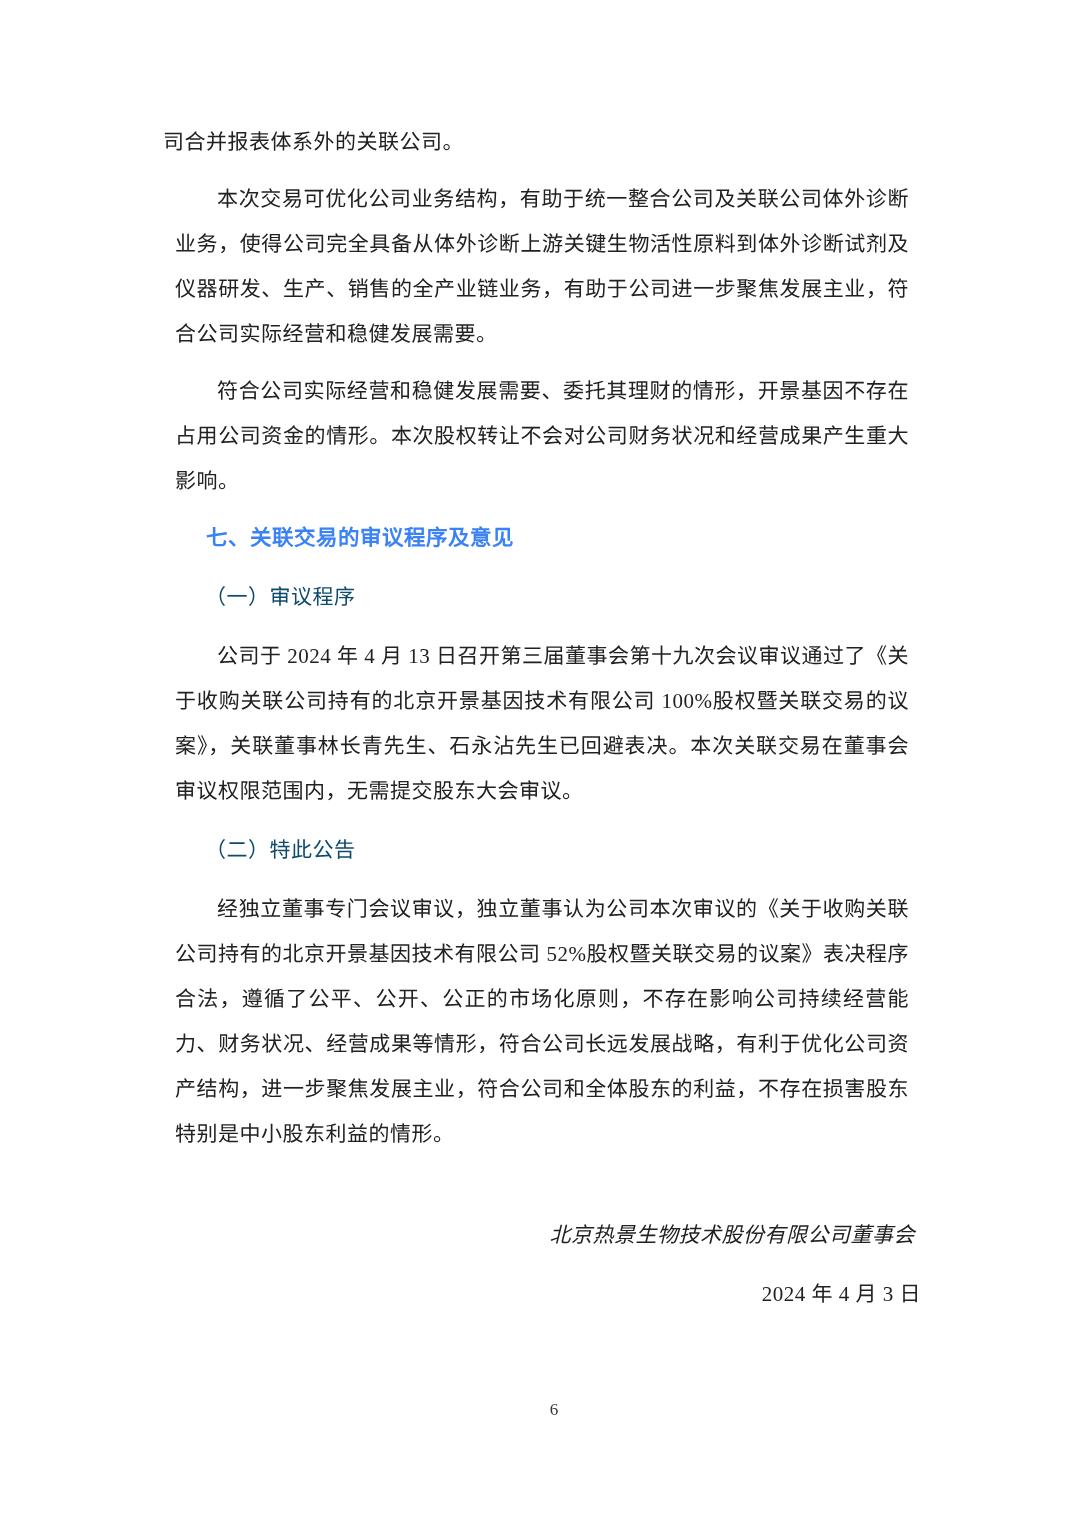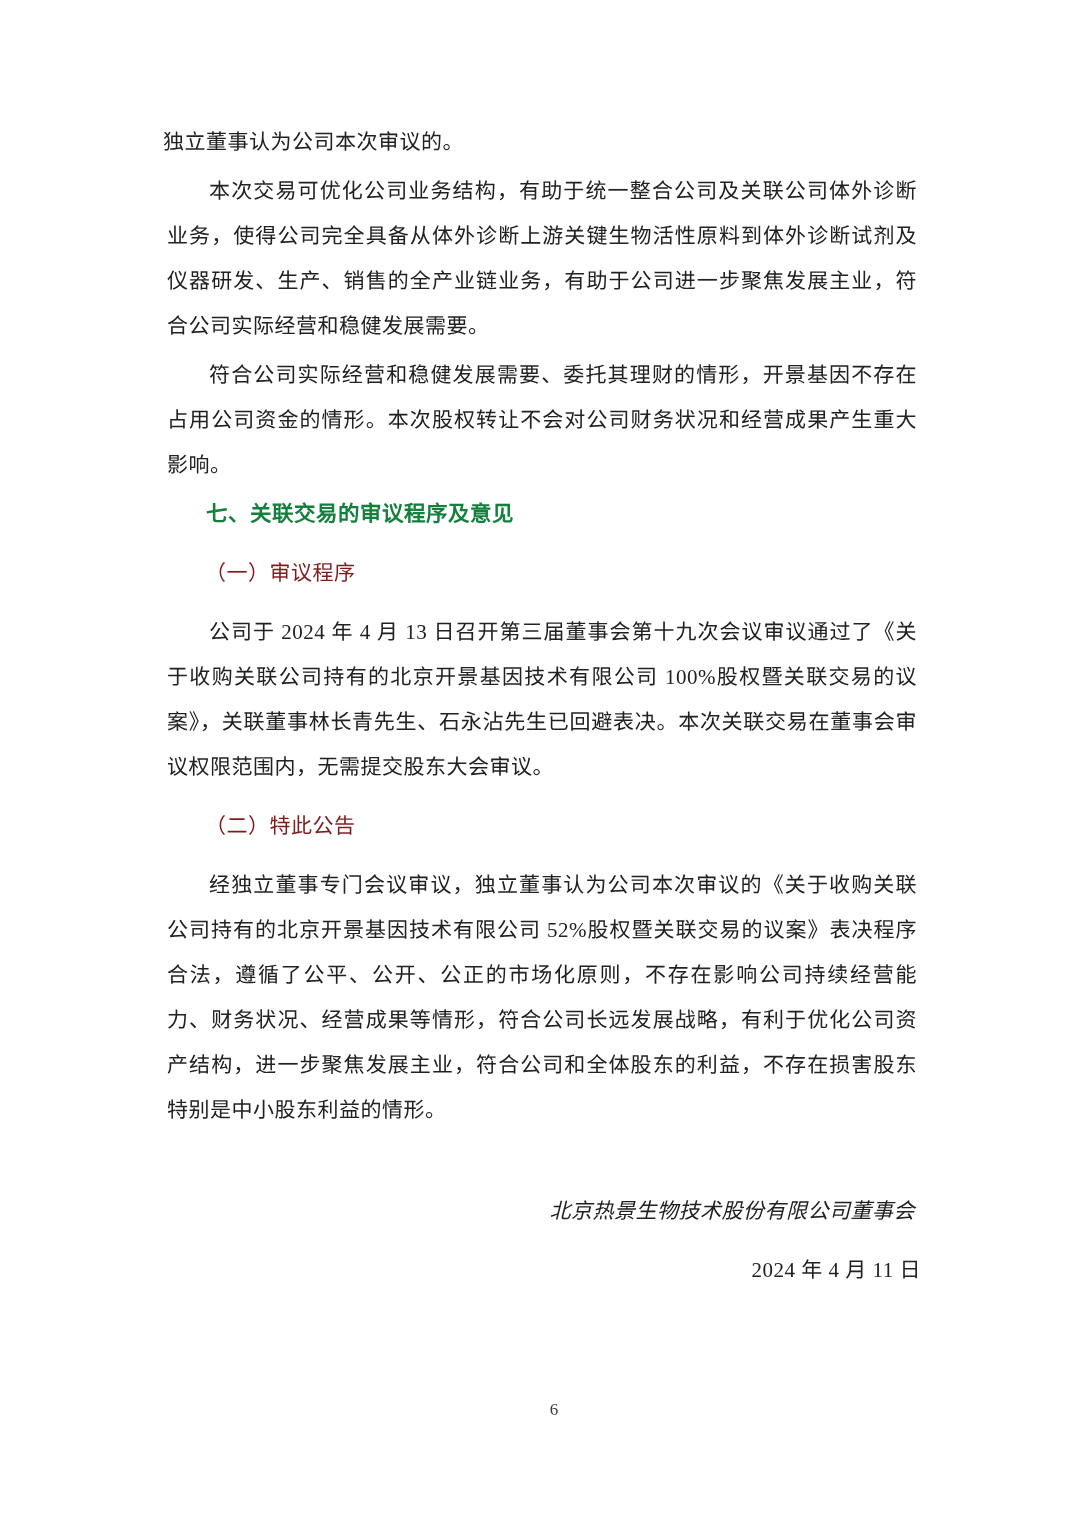--- a/index.html
+++ b/index.html
@@ -31,40 +31,40 @@
     line-height: 45px;
     text-align: justify;
     text-align-last: left;
     letter-spacing: 0.5px;
     color: #212121;
   }
 
   p.body-para {
     text-indent: 2em;
     text-align: justify;
-    margin: 4px;
+    margin: 12px;
   }
 
   p.no-indent {
     text-indent: 0;
     margin: 0;
   }
 
   .section-heading {
     font-weight: bold;
-    color: #15803d;
+    color: #3b82f6;
     text-indent: 2em;
     font-size: 21.5px;
     margin: 0;
   }
 
   .sub-heading {
     text-indent: 2em;
     margin: 14px 0;
-    color: #7f1d1d;
+    color: #0c4a6e;
   }
 
   .closing {
     text-indent: 2em;
     margin-top: 28px;
   }
 
   .signature-block {
     margin-top: 56px;
     text-align: right;
@@ -94,38 +94,38 @@
     color: #3a3a3a;
     letter-spacing: 0;
   }
 </style>
 </head>
 <body>
 
 <div class="page">
   <div class="doc-body">
 
-    <p class="no-indent">独立董事认为公司本次审议的。</p>
+    <p class="no-indent">司合并报表体系外的关联公司。</p>
 
     <p class="body-para">本次交易可优化公司业务结构，有助于统一整合公司及关联公司体外诊断业务，使得公司完全具备从体外诊断上游关键生物活性原料到体外诊断试剂及仪器研发、生产、销售的全产业链业务，有助于公司进一步聚焦发展主业，符合公司实际经营和稳健发展需要。</p>
 
     <p class="body-para">符合公司实际经营和稳健发展需要、委托其理财的情形，开景基因不存在占用公司资金的情形。本次股权转让不会对公司财务状况和经营成果产生重大影响。</p>
 
     <p class="section-heading">七、关联交易的审议程序及意见</p>
 
     <p class="sub-heading">（一）审议程序</p>
 
     <p class="body-para">公司于 2024 年 4 月 13 日召开第三届董事会第十九次会议审议通过了《关于收购关联公司持有的北京开景基因技术有限公司 100%股权暨关联交易的议案》，关联董事林长青先生、石永沾先生已回避表决。本次关联交易在董事会审议权限范围内，无需提交股东大会审议。</p>
 
     <p class="sub-heading">（二）特此公告</p>
 
     <p class="body-para">经独立董事专门会议审议，独立董事认为公司本次审议的《关于收购关联公司持有的北京开景基因技术有限公司 52%股权暨关联交易的议案》表决程序合法，遵循了公平、公开、公正的市场化原则，不存在影响公司持续经营能力、财务状况、经营成果等情形，符合公司长远发展战略，有利于优化公司资产结构，进一步聚焦发展主业，符合公司和全体股东的利益，不存在损害股东特别是中小股东利益的情形。</p>
 
 
     <div class="signature-block">
       <div class="signature-line">北京热景生物技术股份有限公司董事会</div>
-      <div class="date-line">2024 年 4 月 11 日</div>
+      <div class="date-line">2024 年 4 月 3 日</div>
     </div>
 
   </div>
 
   <div class="page-footer">6</div>
 </div>
 
 </body></html>

